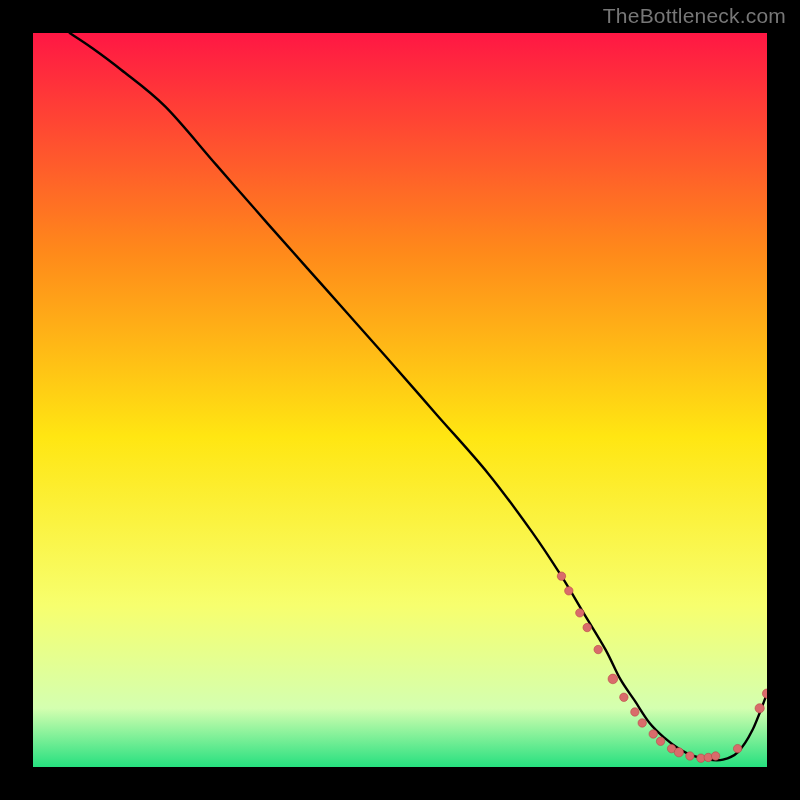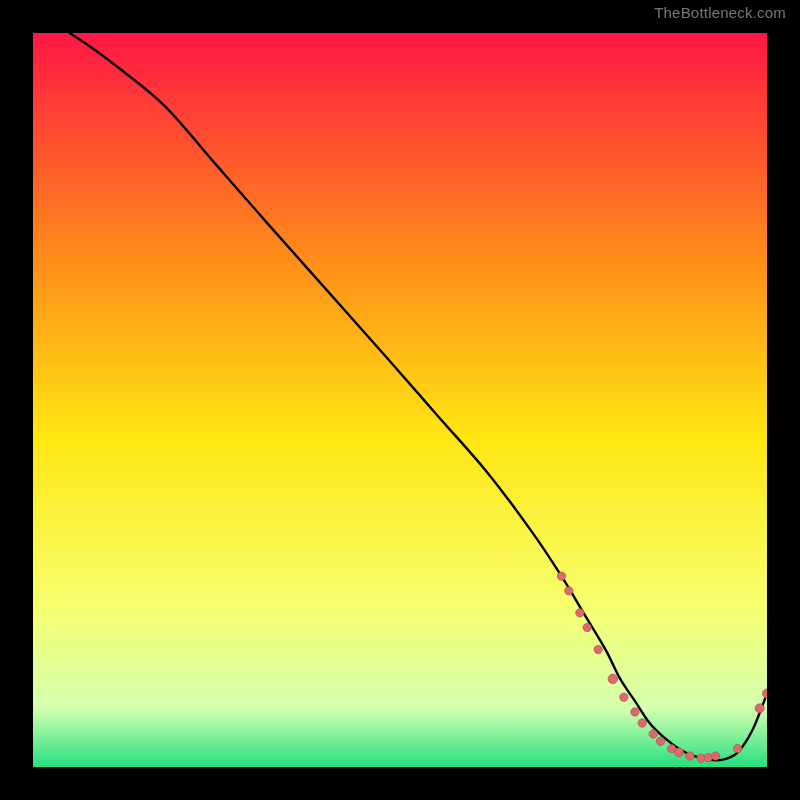--- a/index.html
+++ b/index.html
@@ -15,21 +15,21 @@
     position: relative;
     width: 800px;
     height: 800px;
     background: #000;
   }
   .watermark {
     position: absolute;
     top: 4px;
     right: 14px;
     color: #777;
-    font-size: 15px;
+    font-size: 21px;
     letter-spacing: 0.2px;
     font-weight: 500;
     user-select: none;
   }
   .plot-wrap {
     position: absolute;
     left: 33px;
     top: 33px;
     width: 734px;
     height: 734px;

